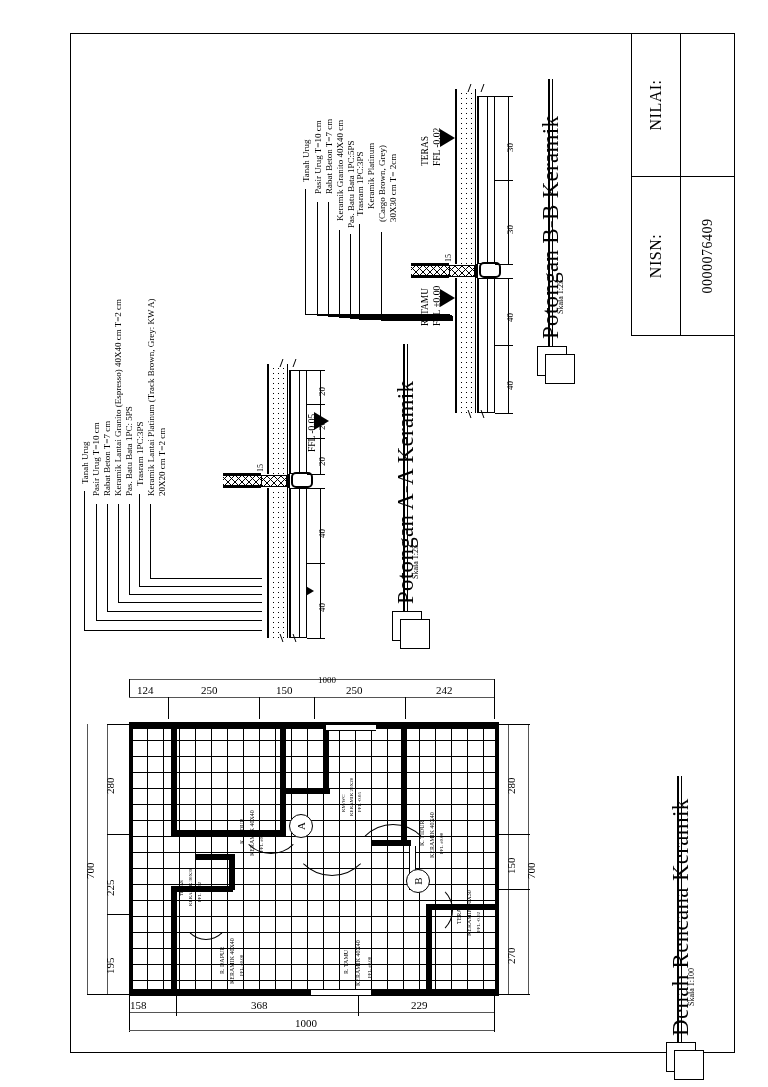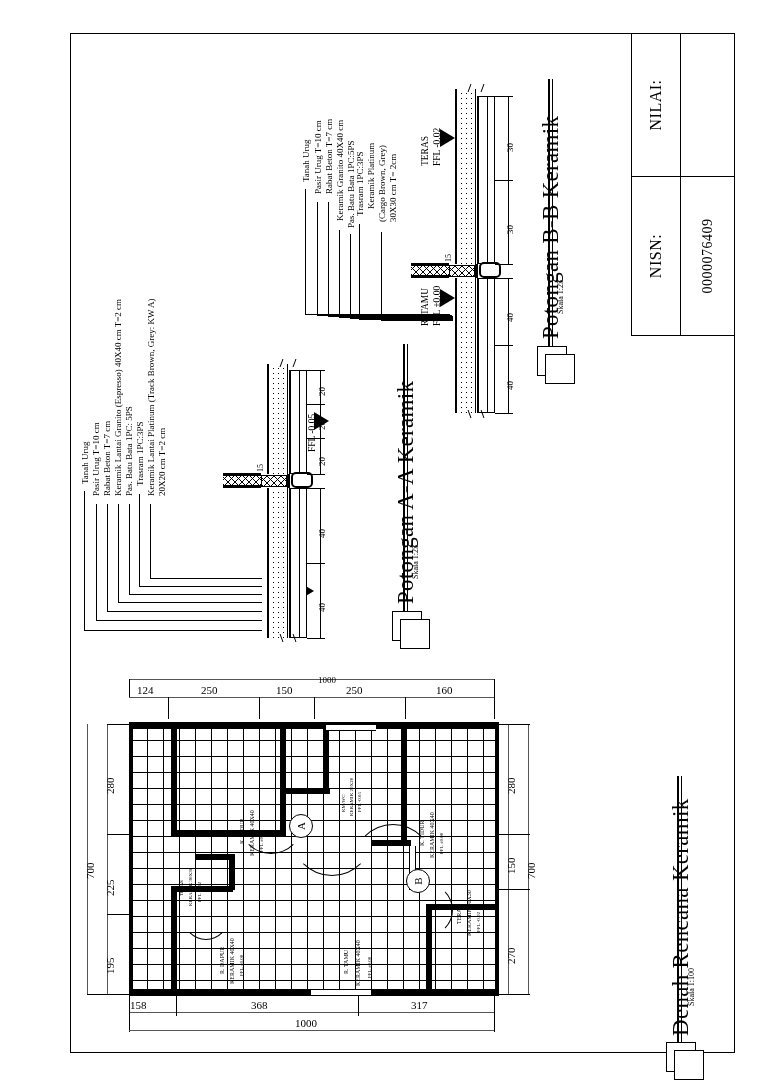--- a/index.html
+++ b/index.html
@@ -289,21 +289,21 @@
     <div class="tick" style="left:97px;top:663px;width:1px;height:22px;"></div>
     <div class="tick" style="left:188px;top:663px;width:1px;height:22px;"></div>
     <div class="tick" style="left:243px;top:663px;width:1px;height:22px;"></div>
     <div class="tick" style="left:334px;top:663px;width:1px;height:22px;"></div>
     <div class="tick" style="left:423px;top:645px;width:1px;height:40px;"></div>
 
     <div style="position:absolute;left:66px;top:650px;font-size:11px;">124</div>
     <div style="position:absolute;left:130px;top:650px;font-size:11px;">250</div>
     <div style="position:absolute;left:205px;top:650px;font-size:11px;">150</div>
     <div style="position:absolute;left:275px;top:650px;font-size:11px;">250</div>
-    <div style="position:absolute;left:365px;top:650px;font-size:11px;">160</div>
+    <div style="position:absolute;left:365px;top:650px;font-size:11px;">242</div>
 
     <div class="dimlinev" style="left:16px;top:690px;height:270px;"></div>
     <div class="vt s9" style="left:14px;top:845px;font-size:11px;">700</div>
     <div class="dimlinev" style="left:36px;top:690px;height:270px;"></div>
     <div class="tick" style="left:36px;top:690px;width:22px;height:1px;"></div>
     <div class="tick" style="left:36px;top:800px;width:22px;height:1px;"></div>
     <div class="tick" style="left:36px;top:880px;width:22px;height:1px;"></div>
     <div class="tick" style="left:16px;top:960px;width:42px;height:1px;"></div>
     <div class="vt s9" style="left:34px;top:760px;font-size:11px;">280</div>
     <div class="vt s9" style="left:34px;top:862px;font-size:11px;">225</div>
@@ -320,21 +320,21 @@
     <div class="vt s9" style="left:435px;top:840px;font-size:11px;">150</div>
     <div class="vt s9" style="left:435px;top:930px;font-size:11px;">270</div>
 
     <div class="dimline" style="left:58px;top:978px;width:365px;"></div>
     <div class="tick" style="left:58px;top:960px;width:1px;height:38px;"></div>
     <div class="tick" style="left:105px;top:960px;width:1px;height:22px;"></div>
     <div class="tick" style="left:287px;top:960px;width:1px;height:22px;"></div>
     <div class="tick" style="left:423px;top:960px;width:1px;height:38px;"></div>
     <div style="position:absolute;left:59px;top:965px;font-size:11px;">158</div>
     <div style="position:absolute;left:180px;top:965px;font-size:11px;">368</div>
-    <div style="position:absolute;left:340px;top:965px;font-size:11px;">317</div>
+    <div style="position:absolute;left:340px;top:965px;font-size:11px;">229</div>
     <div class="dimline" style="left:58px;top:996px;width:365px;"></div>
     <div style="position:absolute;left:224px;top:983px;font-size:11px;">1000</div>
 
     <div class="tilegrid" style="left:60px;top:690px;width:365px;height:270px;"></div>
 
     <div class="wall" style="left:58px;top:688px;width:370px;height:7px;"></div>
     <div class="wall" style="left:58px;top:955px;width:370px;height:7px;"></div>
     <div class="wall" style="left:58px;top:688px;width:4px;height:274px;"></div>
     <div class="wall" style="left:424px;top:688px;width:4px;height:274px;"></div>
 

